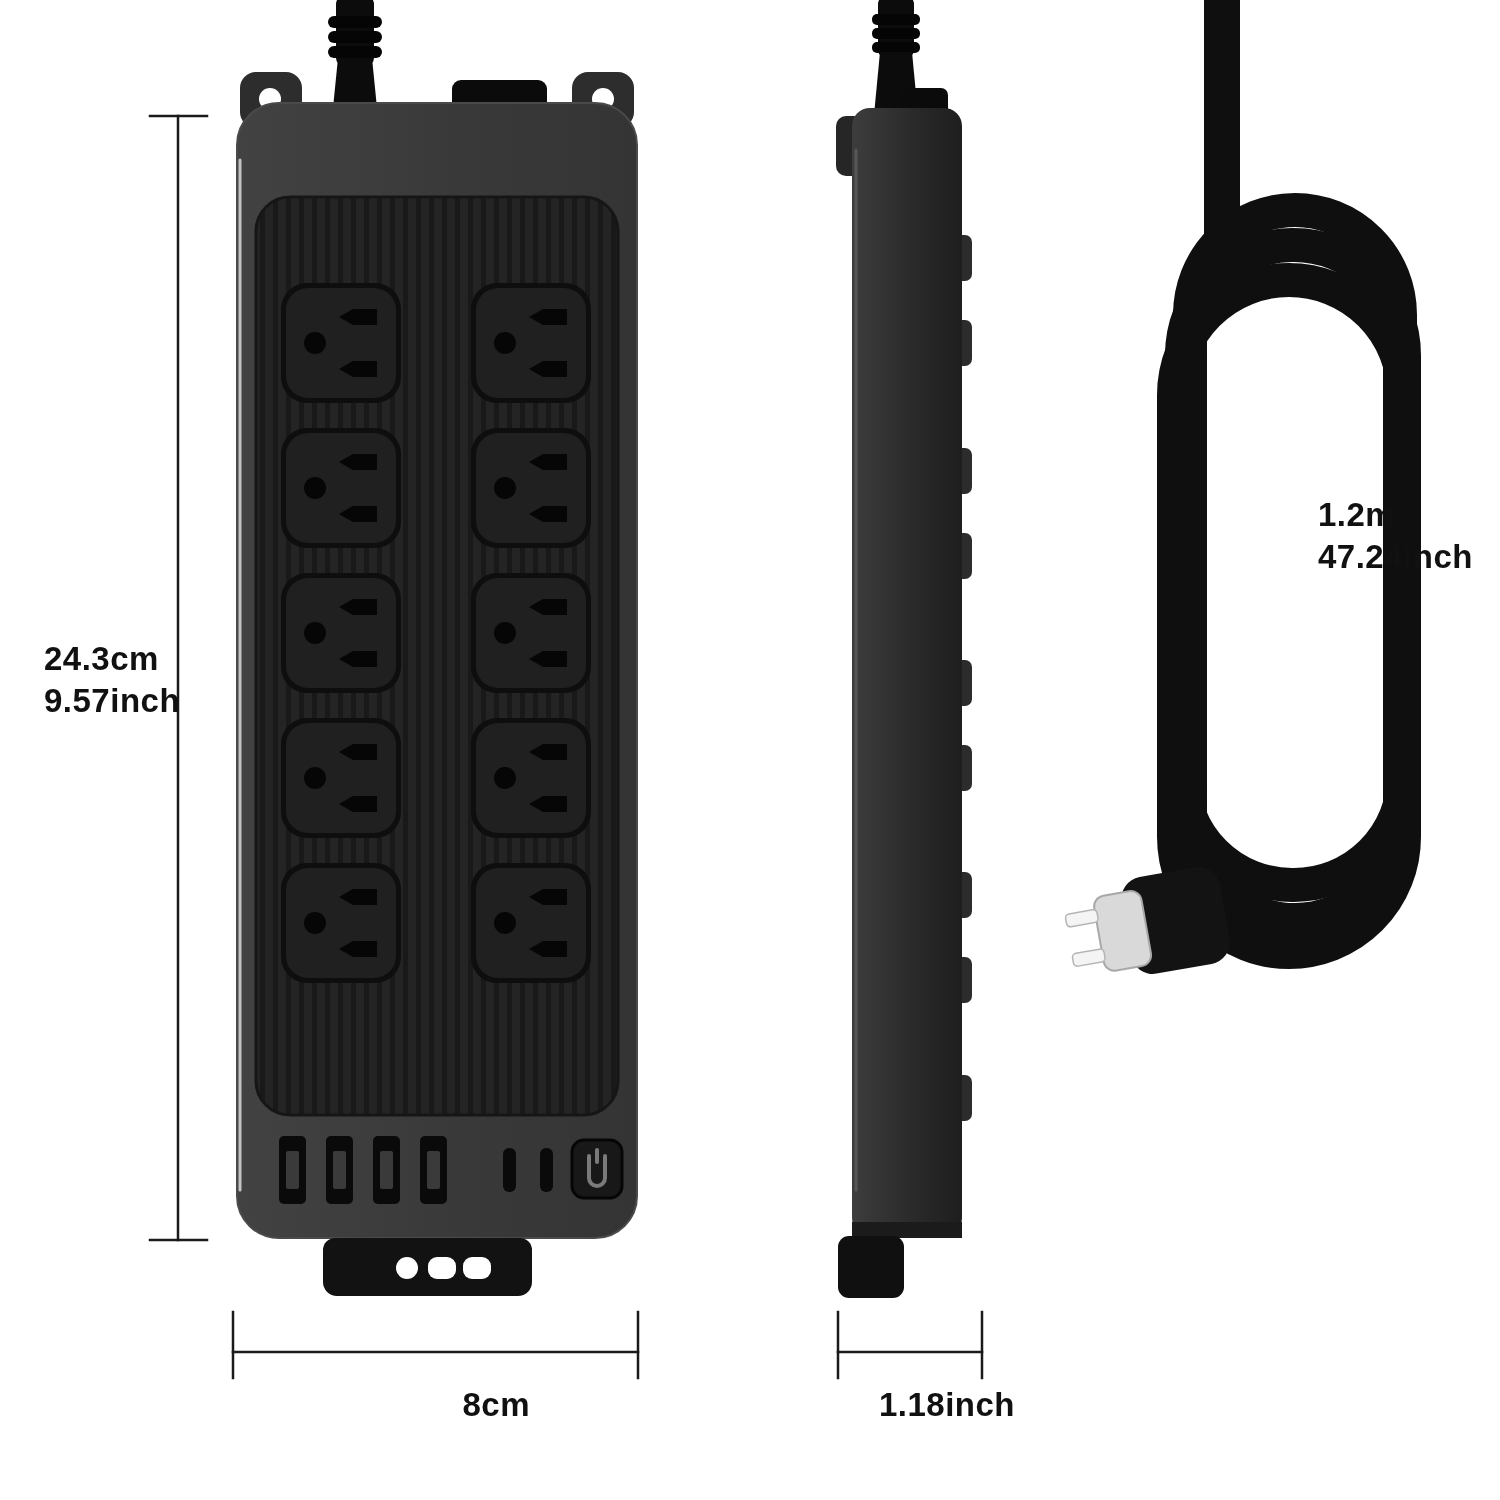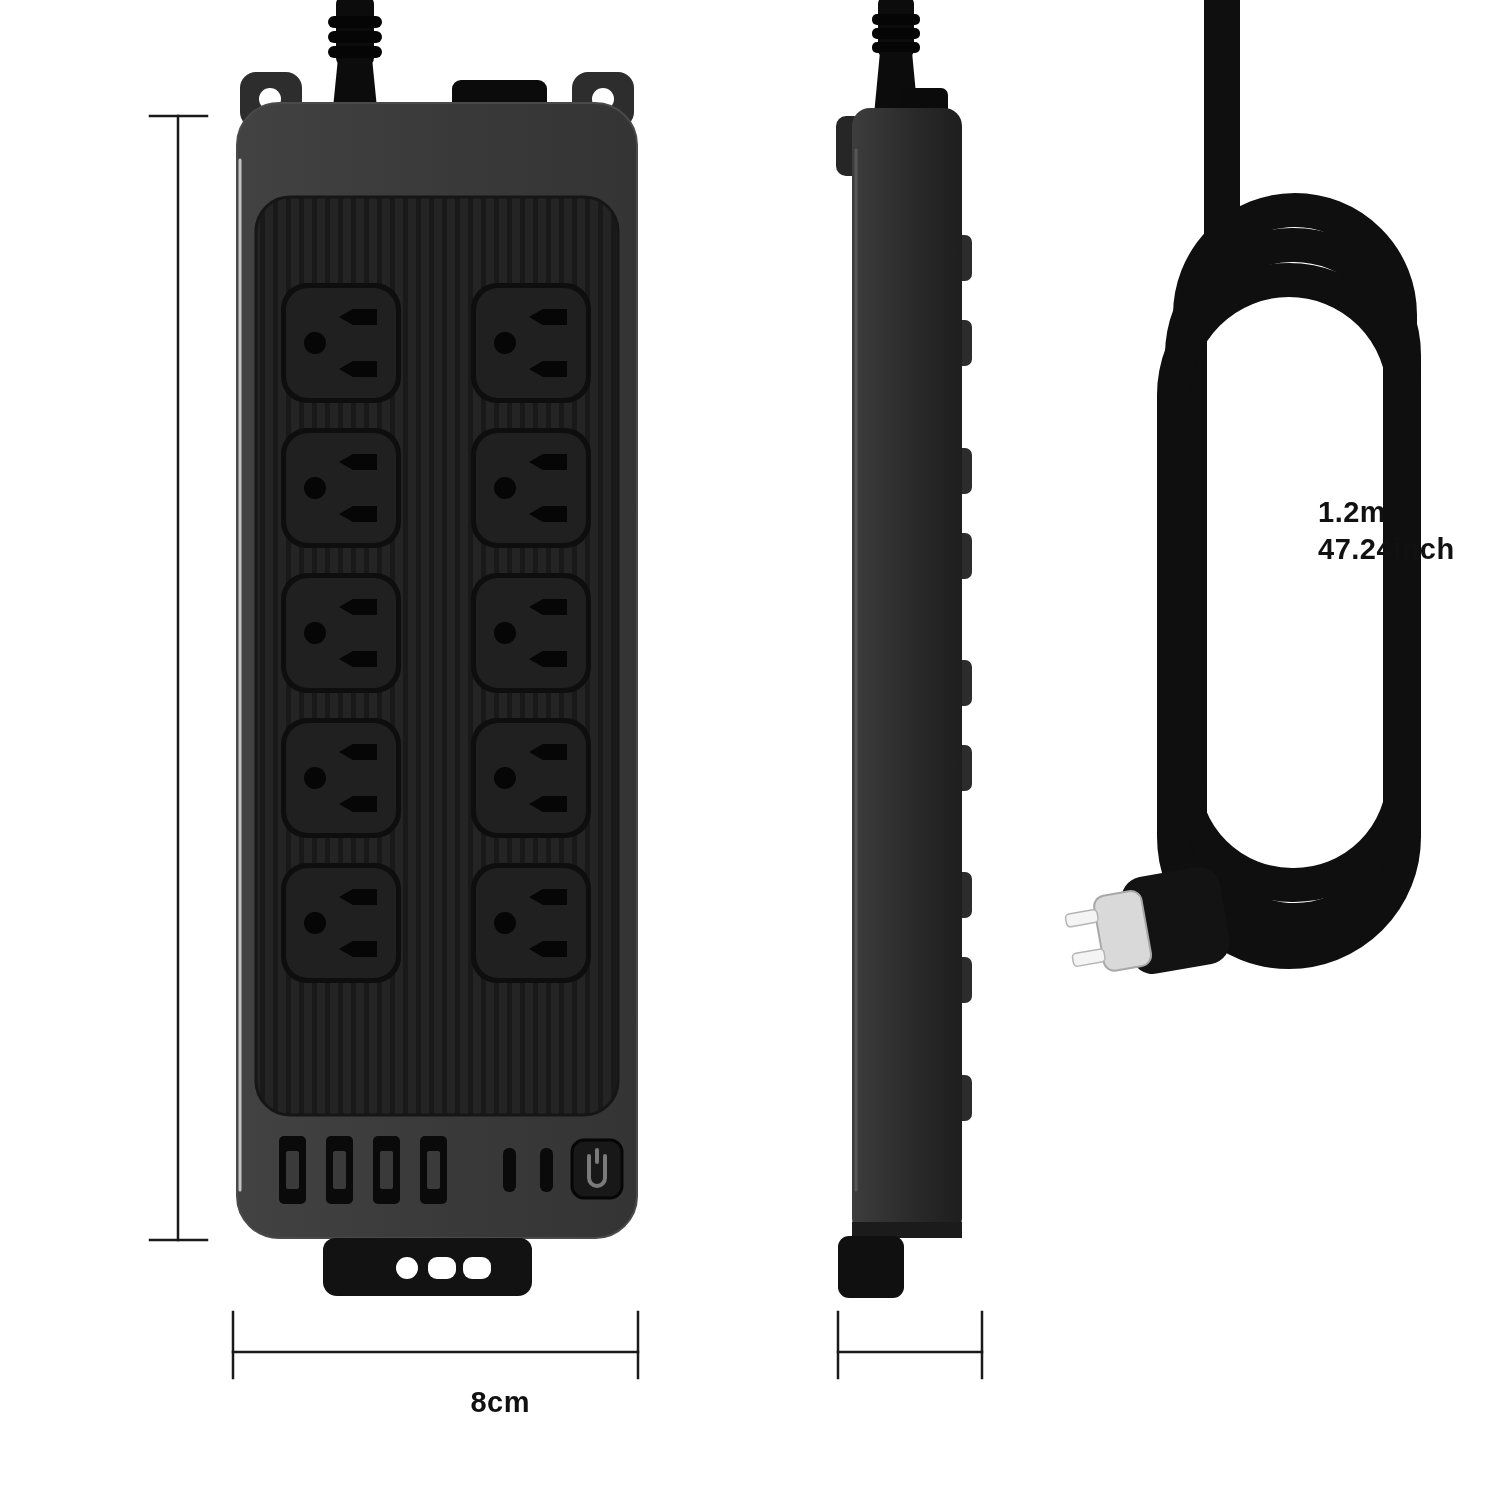--- a/index.html
+++ b/index.html
@@ -7,21 +7,21 @@
     position:relative;
     width:1500px;height:1500px;
     background:#ffffff;
     overflow:hidden;
     font-family:"Liberation Sans", sans-serif;
   }
   .art{position:absolute;left:0;top:0;}
   .dim-label{
     position:absolute;
     color:#111111;
-    font-size:29px;
+    font-size:33px;
     font-weight:700;
     line-height:1.28;
     letter-spacing:0.5px;
   }
   .dim-label.center{text-align:right;}
 </style>
 </head>
 <body>
 
 <div class="canvas">
@@ -181,26 +181,31 @@
         <line x1="233" y1="1352" x2="638" y2="1352"></line>
       </g>
       <g>
         <line x1="838" y1="1312" x2="838" y2="1378"></line>
         <line x1="982" y1="1312" x2="982" y2="1378"></line>
         <line x1="838" y1="1352" x2="982" y2="1352"></line>
       </g>
     </g>
   </svg>
 
+  <div class="dim-label" style="left:44px; top:638px;">
+    <div>24.3cm</div>
+    <div>9.57inch</div>
+  </div>
 
   <div class="dim-label center" style="left:320px; top:1384px; width:210px;">
     <div>8cm</div>
   </div>
 
   <div class="dim-label center" style="left:805px; top:1384px; width:210px;">
+    <div>1.18inch</div>
   </div>
 
   <div class="dim-label" style="left:1318px; top:494px;">
     <div>1.2m</div>
     <div>47.24inch</div>
   </div>
 
 </div>
 
 </body></html>

